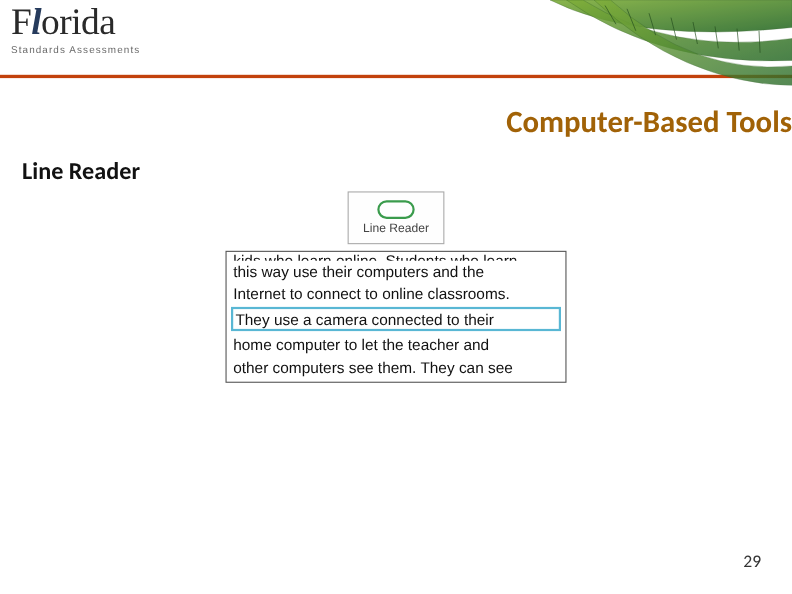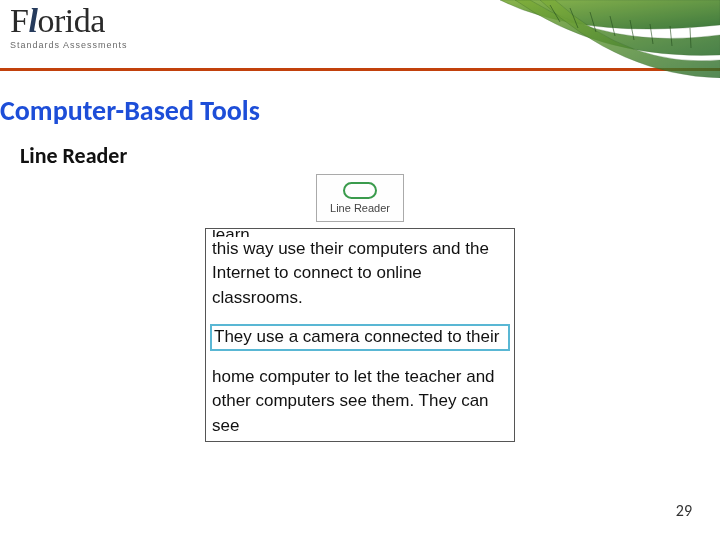--- a/index.html
+++ b/index.html
@@ -46,22 +46,22 @@
   .palm-area {
     position: absolute;
     right: 0;
     top: 0;
     width: 260px;
     height: 78px;
     overflow: hidden;
     pointer-events: none;
   }
   .title {
-    text-align: left;
-    color: #1d4ed8;
+    text-align: right;
+    color: #a16207;
     font-size: 28px;
     font-weight: 700;
     margin: 22px 0 14px 0;
   }
   .body-text {
     padding: 0 20px;
     font-size: 22px;
     line-height: 1.25;
     color: #111;
   }
@@ -97,37 +97,37 @@
     height: 13px;
     border: 2px solid #3a9b4c;
     border-radius: 9px;
   }
   .passage-box {
     margin-top: 6px;
     border: 1px solid #555;
     width: 296px;
     background: #fff;
     font-family: Verdana, Arial, sans-serif;
-    font-size: 17px;
+    font-size: 14px;
     line-height: 1.45;
     padding: 1px 6px 3px 6px;
     color: #111;
   }
   .passage-box .cut-top {
     overflow: hidden;
     height: 7px;
     position: relative;
   }
   .passage-box .cut-top span {
     position: absolute;
     bottom: -11px;
   }
   .highlight-line {
     border: 2px solid #59b7d4;
-    margin: 14px -2px;
+    margin: 2px -2px;
     padding: 0 2px;
     display: block;
     line-height: 1.3;
   }
   .page-number {
     position: absolute;
     right: 28px;
     bottom: 20px;
     font-size: 16px;
     color: #333;

